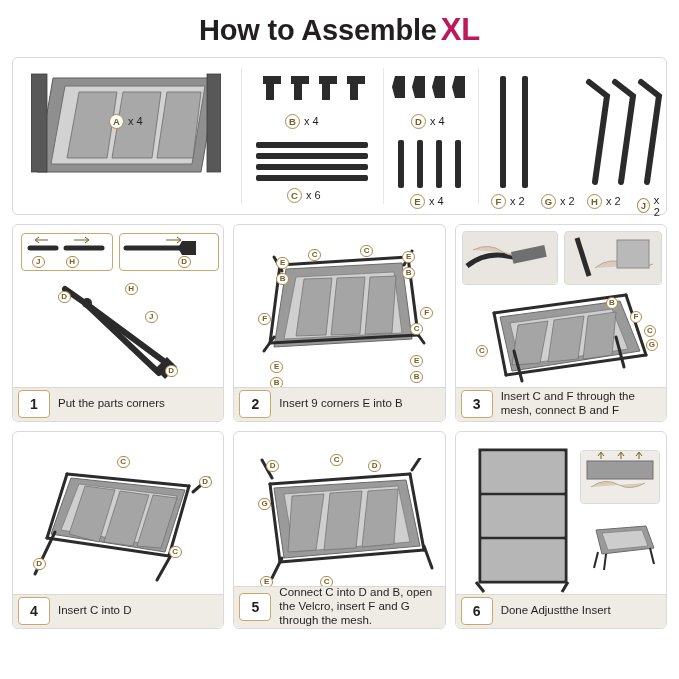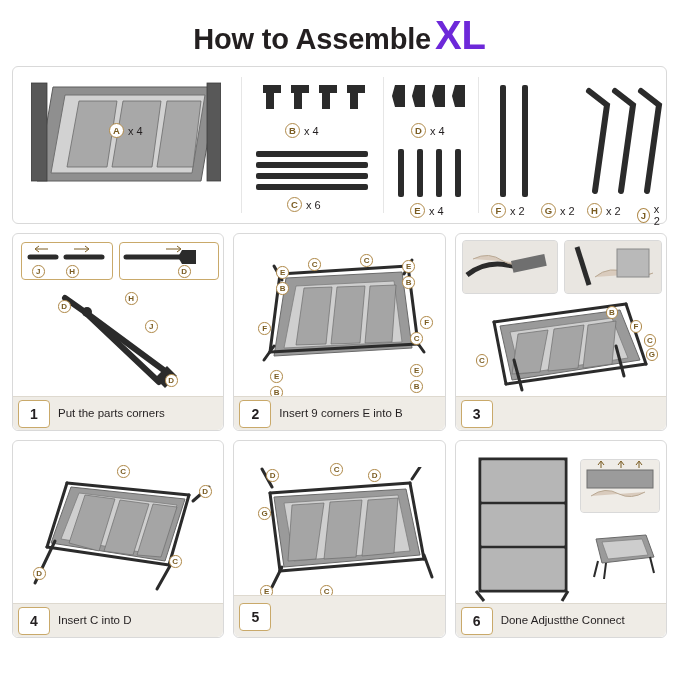--- a/index.html
+++ b/index.html
@@ -8,21 +8,21 @@
     background:#ffffff;
     font-family:"Liberation Sans", sans-serif;
     color:#231f20;
     overflow:hidden;
   }
   .page{position:relative;width:679px;height:679px;box-sizing:border-box;padding:10px 12px;}
 
   
   .header{text-align:center;padding-top:4px;}
   .title{font-size:29px;font-weight:bold;letter-spacing:-0.2px;line-height:1.05;}
-  .title .xl{color:#6d28d9;font-size:40px;margin-left:4px;}
+  .title .xl{color:#be185d;font-size:31px;margin-left:4px;}
   .subtitle{font-size:14.5px;margin-top:4px;color:#2b2b2b;}
 
   
   .panel{
     border:1px solid #d9d9d9;border-radius:6px;background:#fff;position:relative;box-sizing:border-box;
   }
   .parts-panel{margin-top:10px;height:158px;}
 
   .grid{display:flex;gap:9px;margin-top:9px;}
   .cell{width:215px;height:198px;}
@@ -362,20 +362,21 @@
         </div>
       <div class="badgerow" style="position:absolute;left:190px;top:114px;">
           <span class="badge sm">G</span>
         </div>
       <div class="badgerow" style="position:absolute;left:20px;top:120px;">
           <span class="badge sm">C</span>
         </div>
 
       <div class="steplabel">
         <div class="stepnum">3</div>
+        <div class="steptext">Insert C and F through the mesh, connect B and F</div>
       </div>
     </div>
   </div>
 
   <div class="grid">
 
     <div class="panel cell">
       <svg style="position:absolute;left:12px;top:24px;" width="192" height="130" viewBox="0 0 192 130">
         <polygon points="46,22 160,34 140,96 26,78" fill="#9a9a9a" stroke="#6a6a6a" stroke-width="1"></polygon>
         <polygon points="54,28 152,40 134,90 36,74" fill="#cfcfcf" stroke="#7d7d7d" stroke-width="0.8"></polygon>
@@ -443,20 +444,21 @@
         </div>
       <div class="badgerow" style="position:absolute;left:26px;top:144px;">
           <span class="badge sm">E</span>
         </div>
       <div class="badgerow" style="position:absolute;left:86px;top:144px;">
           <span class="badge sm">C</span>
         </div>
 
       <div class="steplabel" style="height:42px;">
         <div class="stepnum">5</div>
+        <div class="steptext">Connect C into D and B, open the Velcro, insert F and G through the mesh.</div>
       </div>
     </div>
 
     <div class="panel cell">
       <svg style="position:absolute;left:12px;top:12px;" width="110" height="150" viewBox="0 0 110 150">
         <g stroke="#2b2b2b" stroke-width="3" fill="none">
           <rect x="12" y="6" width="86" height="132"></rect>
           <line x1="12" y1="50" x2="98" y2="50"></line>
           <line x1="12" y1="94" x2="98" y2="94"></line>
           <line x1="8" y1="138" x2="16" y2="148"></line>
@@ -488,18 +490,18 @@
         <polygon points="18,15 58,12 64,28 24,32" fill="#cdcdcd" stroke="#7d7d7d" stroke-width="0.7"></polygon>
         <g stroke="#2b2b2b" stroke-width="2">
           <line x1="14" y1="34" x2="10" y2="50"></line>
           <line x1="66" y1="30" x2="70" y2="46"></line>
           <line x1="22" y1="36" x2="20" y2="52"></line>
         </g>
       </svg>
 
       <div class="steplabel">
         <div class="stepnum">6</div>
-        <div class="steptext">Done  Adjustthe Connect</div>
+        <div class="steptext">Done  Adjustthe Insert</div>
       </div>
     </div>
   </div>
 
 </div>
 
 </body></html>

